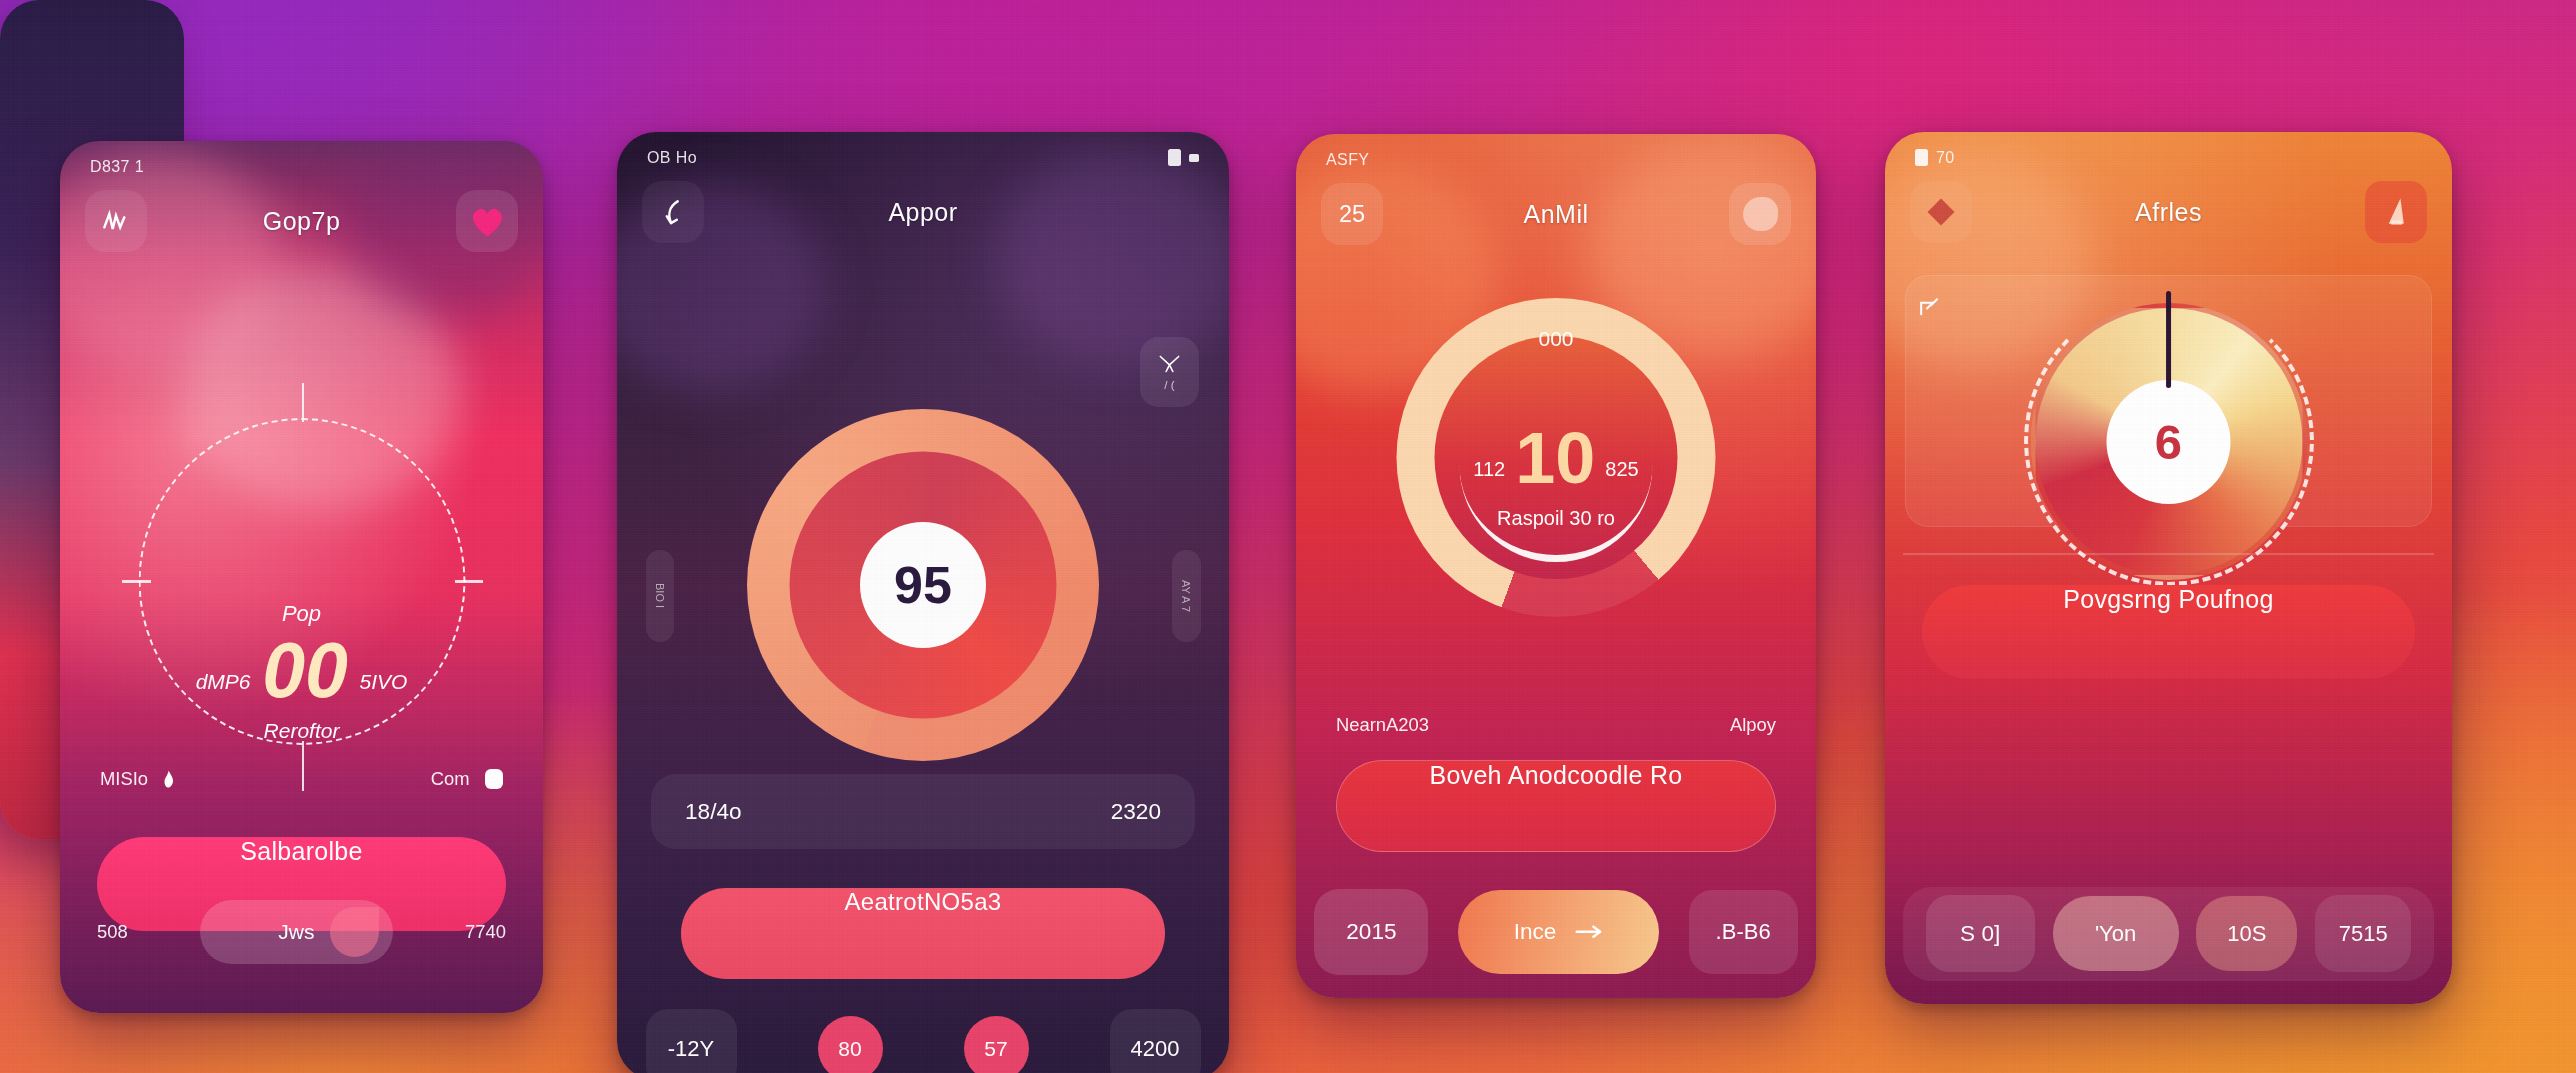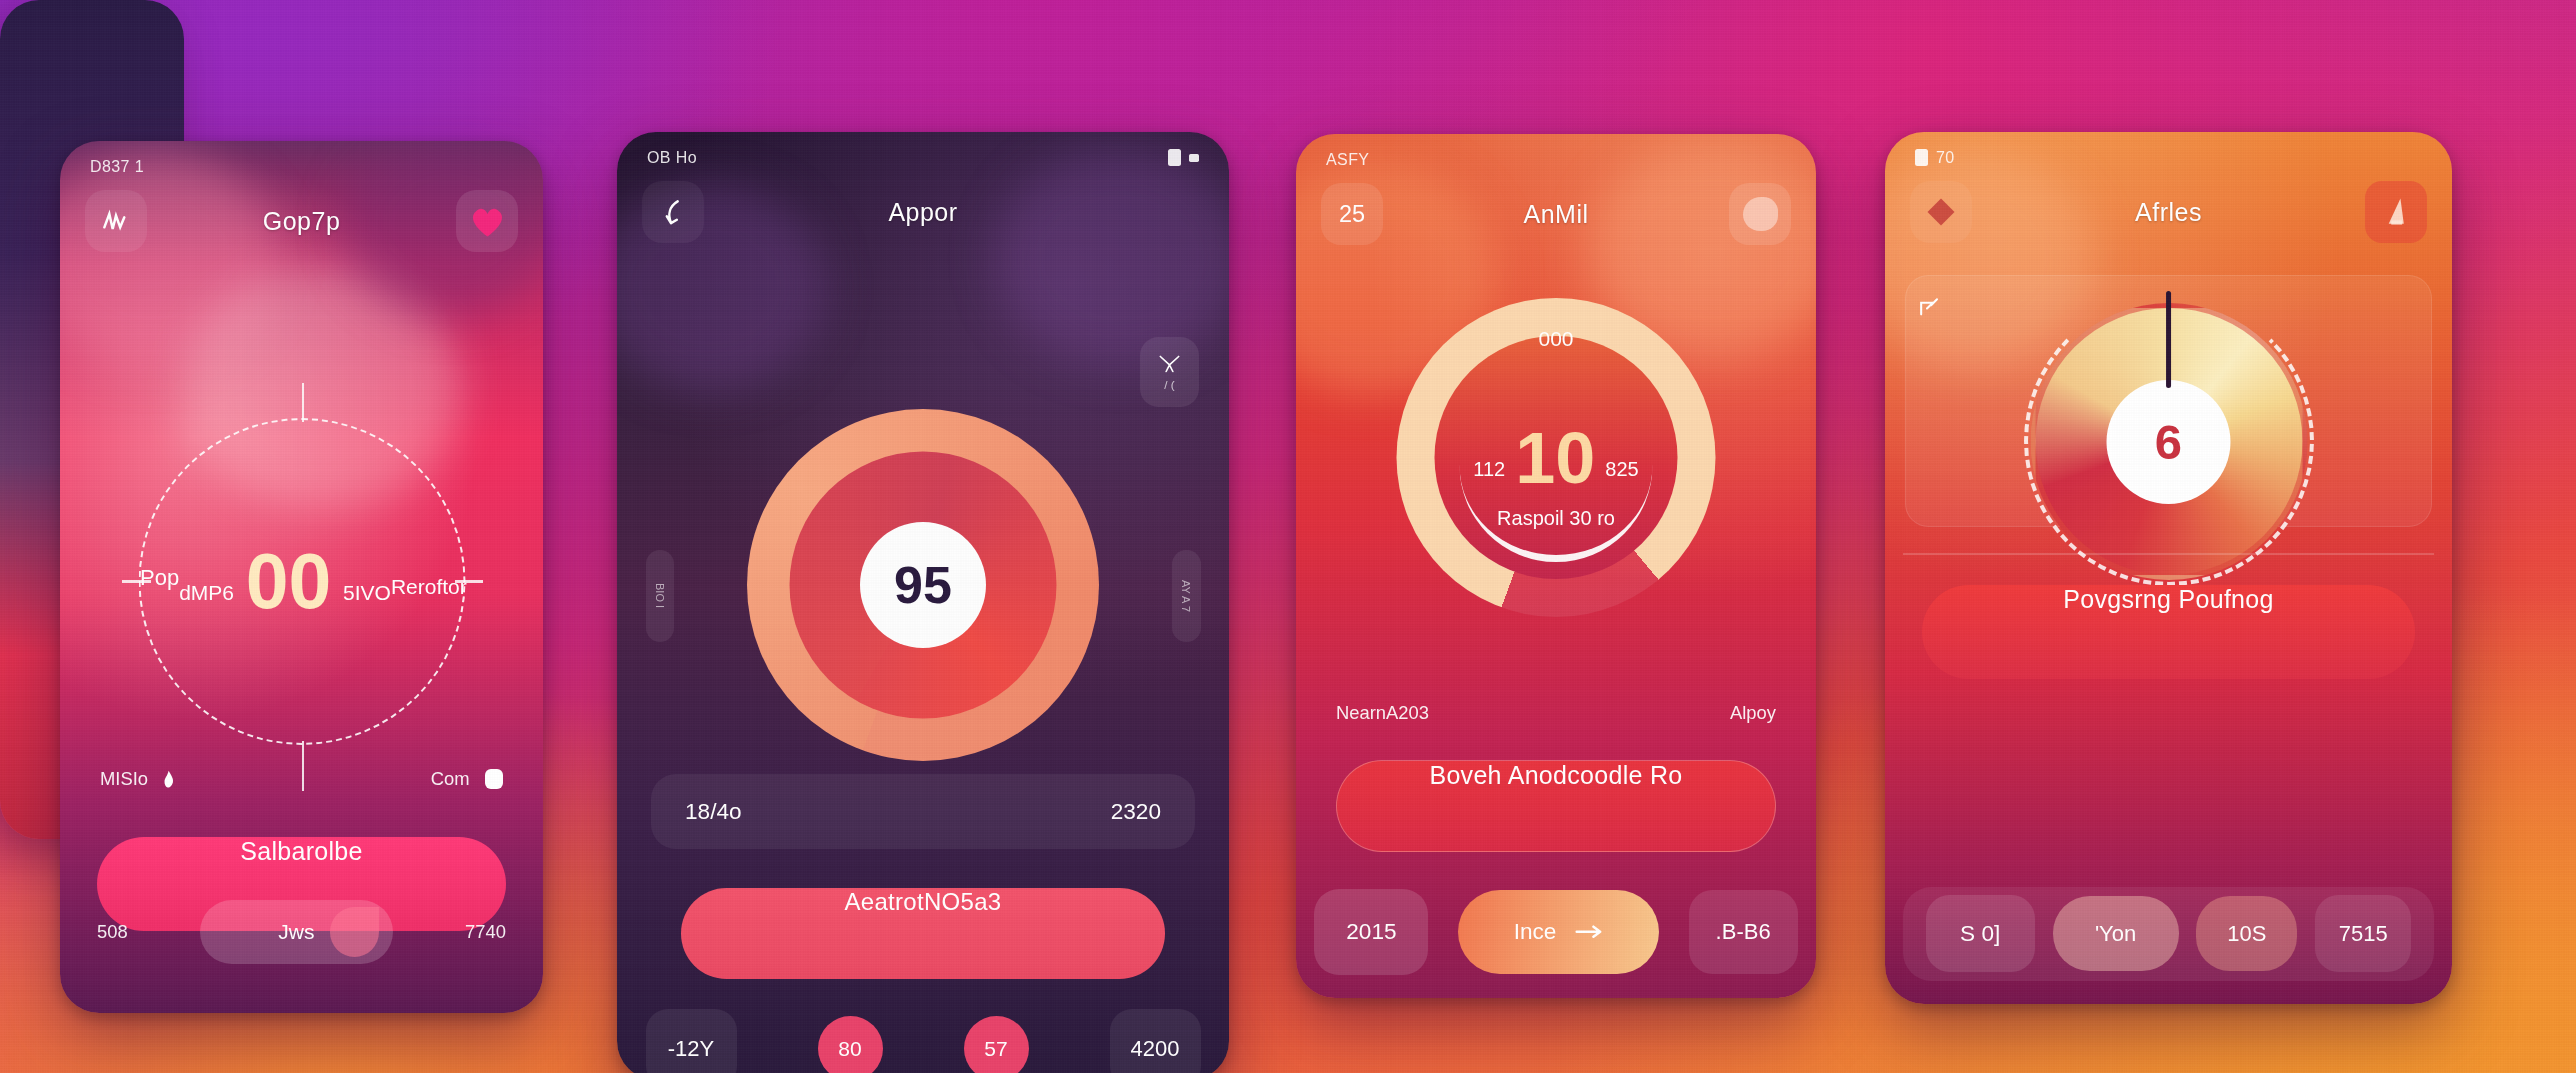--- a/index.html
+++ b/index.html
@@ -72,21 +72,21 @@
   #card1 {
     left:60px; top:141px; width:483px; height:872px;
     background:
       radial-gradient(circle at 28% 34%, rgba(255,225,220,.42), rgba(255,225,220,0) 42%),
       linear-gradient(180deg,#6b2c63 0%,#c02a66 14%,#ef2f5f 34%,#e8305f 52%,#9c2263 76%,#5b1a52 100%);
   }
   #card1 .dial {
     position:absolute; left:50%; top:277px; transform:translateX(-50%);
     width:327px; height:327px; border-radius:50%;
     border:2.5px dashed rgba(255,255,255,.9);
-    display:flex; flex-direction:row; align-items:center; justify-content:flex-start;
+    display:flex; flex-direction:column; align-items:center; justify-content:flex-end;font-style:italic;
   }
   #card1 .dial .cap { font-size:22px; color:#fff; margin-bottom:6.7px; filter:blur(0.4px); }
   #card1 .dial .bigrow { display:flex; align-items:flex-end; gap:11.7px; }
   #card1 .dial .big { font-size:77px; font-weight:700; color:#ffeac0; line-height:.95; }
   #card1 .dial .side { font-size:21px; color:#fff; padding-bottom:13.4px; filter:blur(0.4px); }
   #card1 .dial .sub { margin-top:11.7px; font-size:21px; color:#fff; filter:blur(0.4px); }
   #card1 .tick { position:absolute; background:rgba(255,255,255,.85); }
 
   
   #card2 {
@@ -358,21 +358,21 @@
         <div class="bigrow">
           <span class="side">112</span>
           <span class="big">10</span>
           <span class="side">825</span>
         </div>
         <div class="sub">Raspoil 30 ro</div>
       </div>
     </div>
     <div class="smile"></div>
 
-    <div class="rowlabels" style="top:568px;">
+    <div class="rowlabels" style="top:580px;">
       <span>NearnA203</span>
       <span>Alpoy</span>
     </div>
 
     <div class="bigpill" style="left:40px;right:40px;top:626px;height:92px;background:linear-gradient(180deg,#e8343f,#d92b46);font-size:25px;border:1.7px solid rgba(255,255,255,.25);">
       <span>Boveh Anodcoodle Ro</span>
     </div>
 
     <div class="dock" style="left:18.4px;right:18.4px;bottom:23.5px;justify-content:space-between;align-items:center;">
       <span class="chip" style="width:114px;height:86px;border-radius:25px;background:rgba(255,255,255,.14);font-size:22.6px;">

